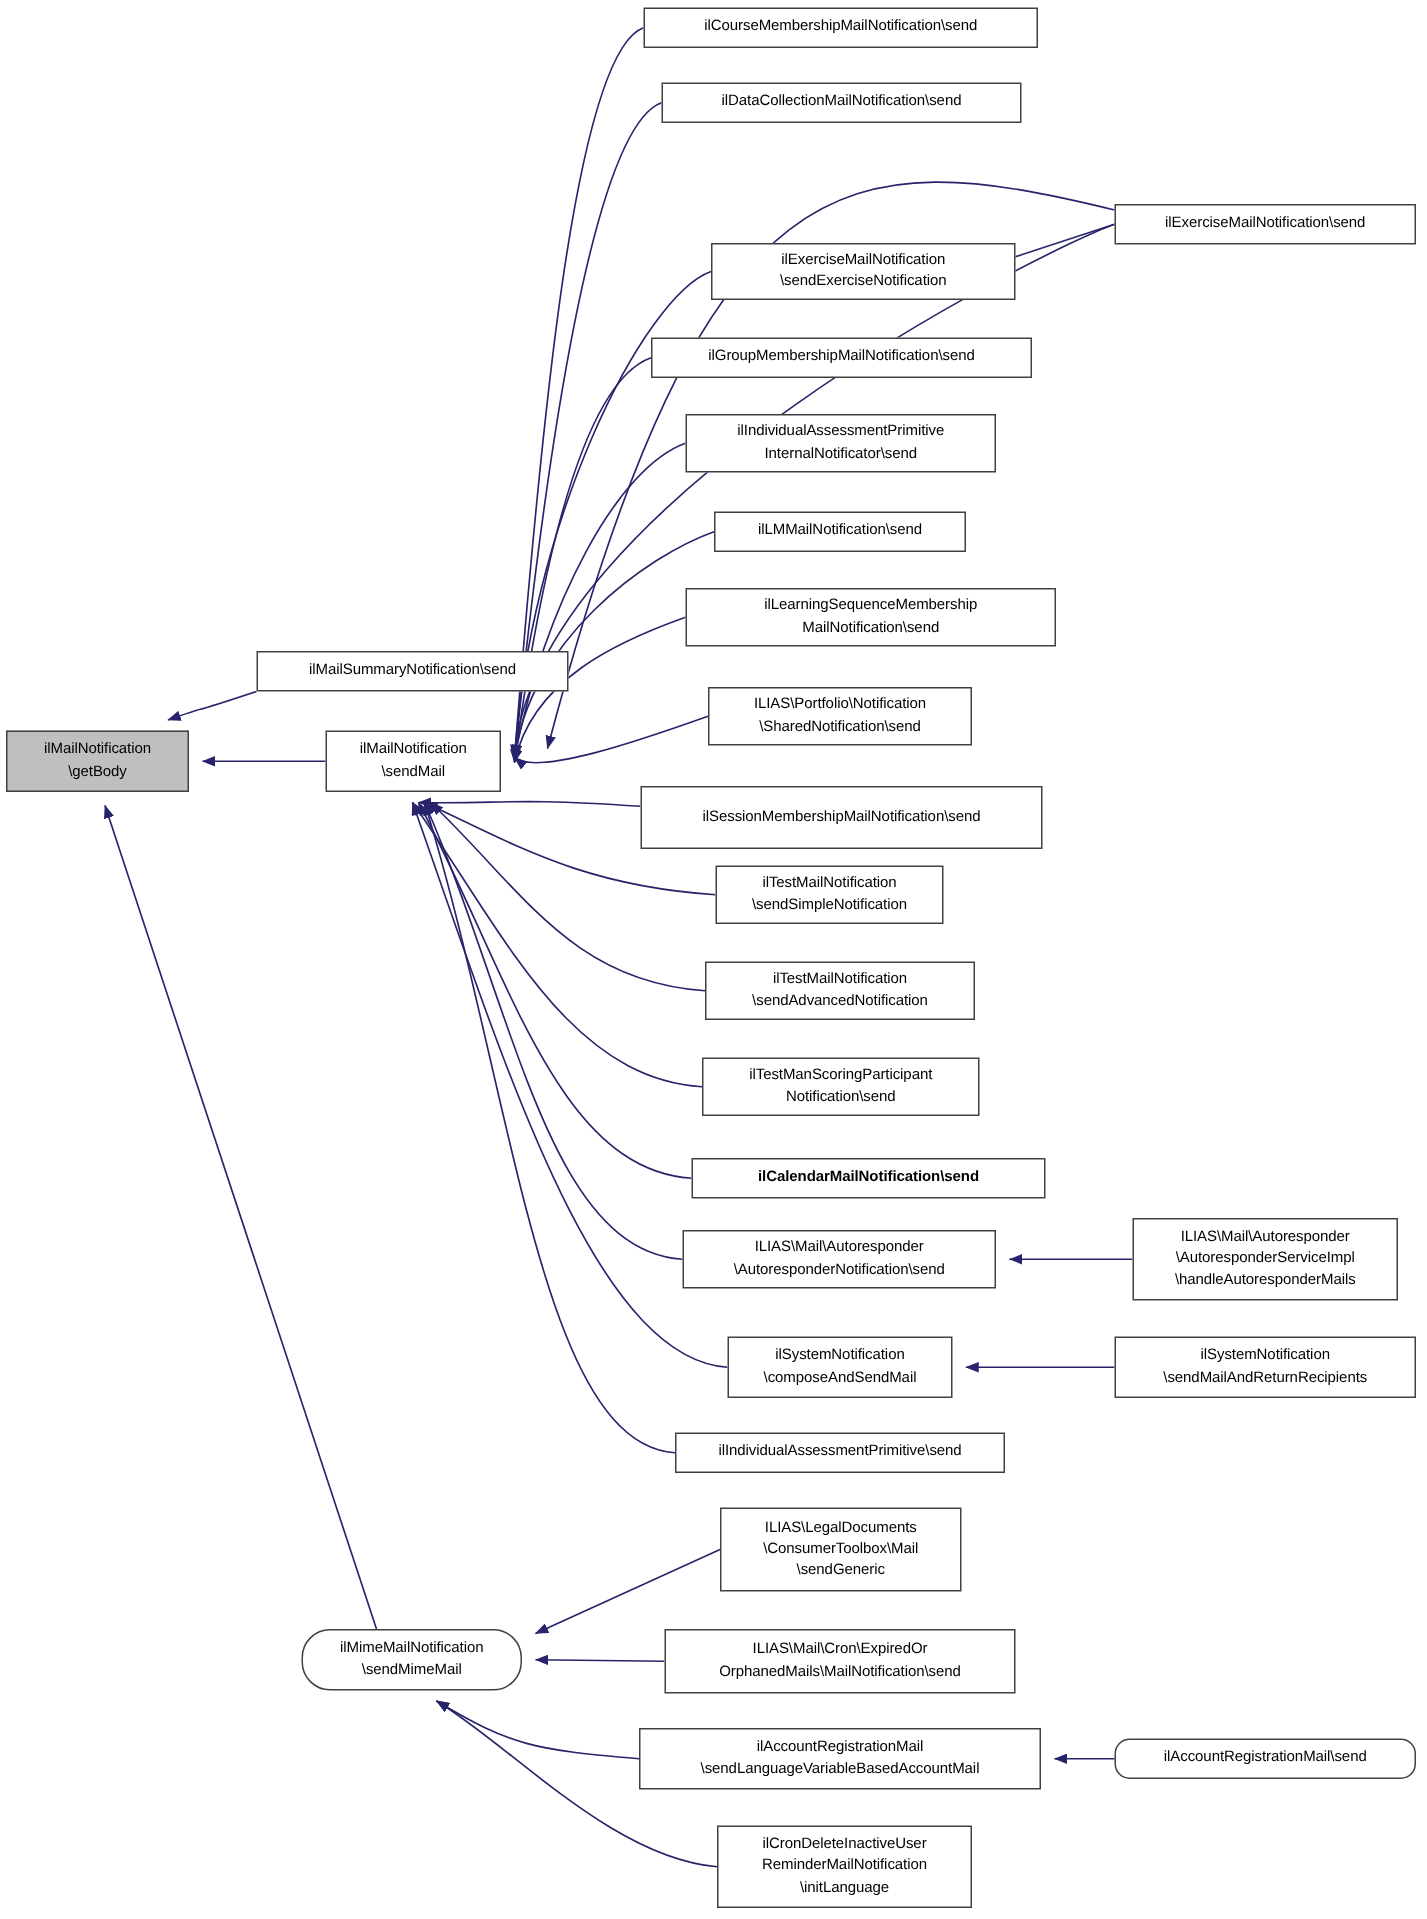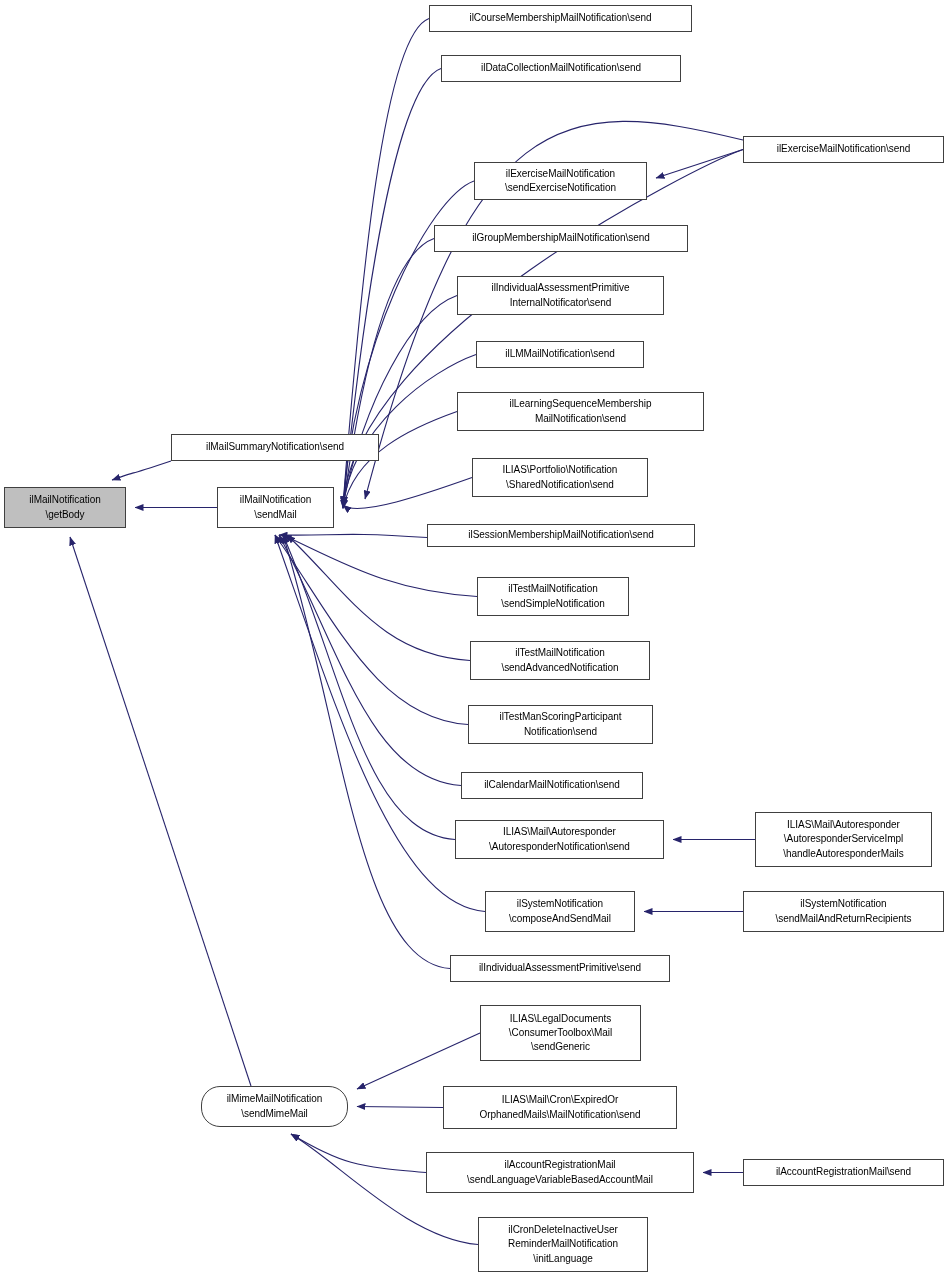--- a/index.html
+++ b/index.html
@@ -94,56 +94,56 @@
       </g>
   </svg>
   <div id="node-layer">
       <div class="node current" style="left: 4px; top: 487px; width: 122px; height: 41px;"><span class="node-label">ilMailNotification
 \getBody</span></div>
       <div class="node" style="left: 217px; top: 487px; width: 117px; height: 41px;"><span class="node-label">ilMailNotification
 \sendMail</span></div>
       <div class="node" style="left: 171px; top: 434px; width: 208px; height: 27px;"><span class="node-label">ilMailSummaryNotification\send</span></div>
       <div class="node" style="left: 429px; top: 5px; width: 263px; height: 27px;"><span class="node-label">ilCourseMembershipMailNotification\send</span></div>
       <div class="node" style="left: 441px; top: 55px; width: 240px; height: 27px;"><span class="node-label">ilDataCollectionMailNotification\send</span></div>
-      <div class="node" style="left: 474px; top: 162px; width: 173px; height: 38px;"><span class="node-label">ilExerciseMailNotification
+      <div class="node" style="left: 474px; top: 162px; width: 203px; height: 38px;"><span class="node-label">ilExerciseMailNotification
 \sendExerciseNotification</span></div>
       <div class="node" style="left: 743px; top: 136px; width: 201px; height: 27px;"><span class="node-label">ilExerciseMailNotification\send</span></div>
       <div class="node" style="left: 434px; top: 225px; width: 254px; height: 27px; justify-content: center;"><span class="node-label">ilGroupMembershipMailNotification\send</span></div>
       <div class="node" style="left: 457px; top: 276px; width: 207px; height: 39px;"><span class="node-label">ilIndividualAssessmentPrimitive
 InternalNotificator\send</span></div>
       <div class="node" style="left: 476px; top: 341px; width: 168px; height: 27px;"><span class="node-label">ilLMMailNotification\send</span></div>
       <div class="node" style="left: 457px; top: 392px; width: 247px; height: 39px;"><span class="node-label">ilLearningSequenceMembership
 MailNotification\send</span></div>
       <div class="node" style="left: 472px; top: 458px; width: 176px; height: 39px;"><span class="node-label">ILIAS\Portfolio\Notification
 \SharedNotification\send</span></div>
-      <div class="node" style="left: 427px; top: 524px; width: 268px; height: 23px;"><span class="node-label">ilSessionMembershipMailNotification\send</span></div>
+      <div class="node" style="left: 427px; top: 524px; width: 268px; height: 42px;"><span class="node-label">ilSessionMembershipMailNotification\send</span></div>
       <div class="node" style="left: 477px; top: 577px; width: 152px; height: 39px;"><span class="node-label">ilTestMailNotification
 \sendSimpleNotification</span></div>
       <div class="node" style="left: 470px; top: 641px; width: 180px; height: 39px;"><span class="node-label">ilTestMailNotification
 \sendAdvancedNotification</span></div>
       <div class="node" style="left: 468px; top: 705px; width: 185px; height: 39px;"><span class="node-label">ilTestManScoringParticipant
 Notification\send</span></div>
-      <div class="node" style="left: 461px; top: 772px; width: 182px; height: 27px;"><span class="node-label">ilCalendarMailNotification\send</span></div>
+      <div class="node" style="left: 461px; top: 772px; width: 236px; height: 27px; font-weight: bold;"><span class="node-label">ilCalendarMailNotification\send</span></div>
       <div class="node" style="left: 455px; top: 820px; width: 209px; height: 39px;"><span class="node-label">ILIAS\Mail\Autoresponder
 \AutoresponderNotification\send</span></div>
       <div class="node" style="left: 755px; top: 812px; width: 177px; height: 55px;"><span class="node-label">ILIAS\Mail\Autoresponder
 \AutoresponderServiceImpl
 \handleAutoresponderMails</span></div>
       <div class="node" style="left: 485px; top: 891px; width: 150px; height: 41px;"><span class="node-label">ilSystemNotification
 \composeAndSendMail</span></div>
       <div class="node" style="left: 743px; top: 891px; width: 201px; height: 41px;"><span class="node-label">ilSystemNotification
 \sendMailAndReturnRecipients</span></div>
       <div class="node" style="left: 450px; top: 955px; width: 220px; height: 27px;"><span class="node-label">ilIndividualAssessmentPrimitive\send</span></div>
       <div class="node" style="left: 201px; top: 1086px; width: 147px; height: 41px; border-radius: 19px;"><span class="node-label">ilMimeMailNotification
 \sendMimeMail</span></div>
       <div class="node" style="left: 480px; top: 1005px; width: 161px; height: 56px;"><span class="node-label">ILIAS\LegalDocuments
 \ConsumerToolbox\Mail
 \sendGeneric</span></div>
       <div class="node" style="left: 443px; top: 1086px; width: 234px; height: 43px;"><span class="node-label">ILIAS\Mail\Cron\ExpiredOr
 OrphanedMails\MailNotification\send</span></div>
       <div class="node" style="left: 426px; top: 1152px; width: 268px; height: 41px;"><span class="node-label">ilAccountRegistrationMail
 \sendLanguageVariableBasedAccountMail</span></div>
-      <div class="node" style="left: 743px; top: 1159px; width: 201px; height: 27px;"><span class="node-label">ilAccountRegistrationMail\send</span></div>
+      <div class="node" style="left: 743px; top: 1159px; width: 201px; height: 27px; border-radius: 10px;"><span class="node-label">ilAccountRegistrationMail\send</span></div>
       <div class="node" style="left: 478px; top: 1217px; width: 170px; height: 55px;"><span class="node-label">ilCronDeleteInactiveUser
 ReminderMailNotification
 \initLanguage</span></div>
     </div>
 </div>
 
 </body></html>

